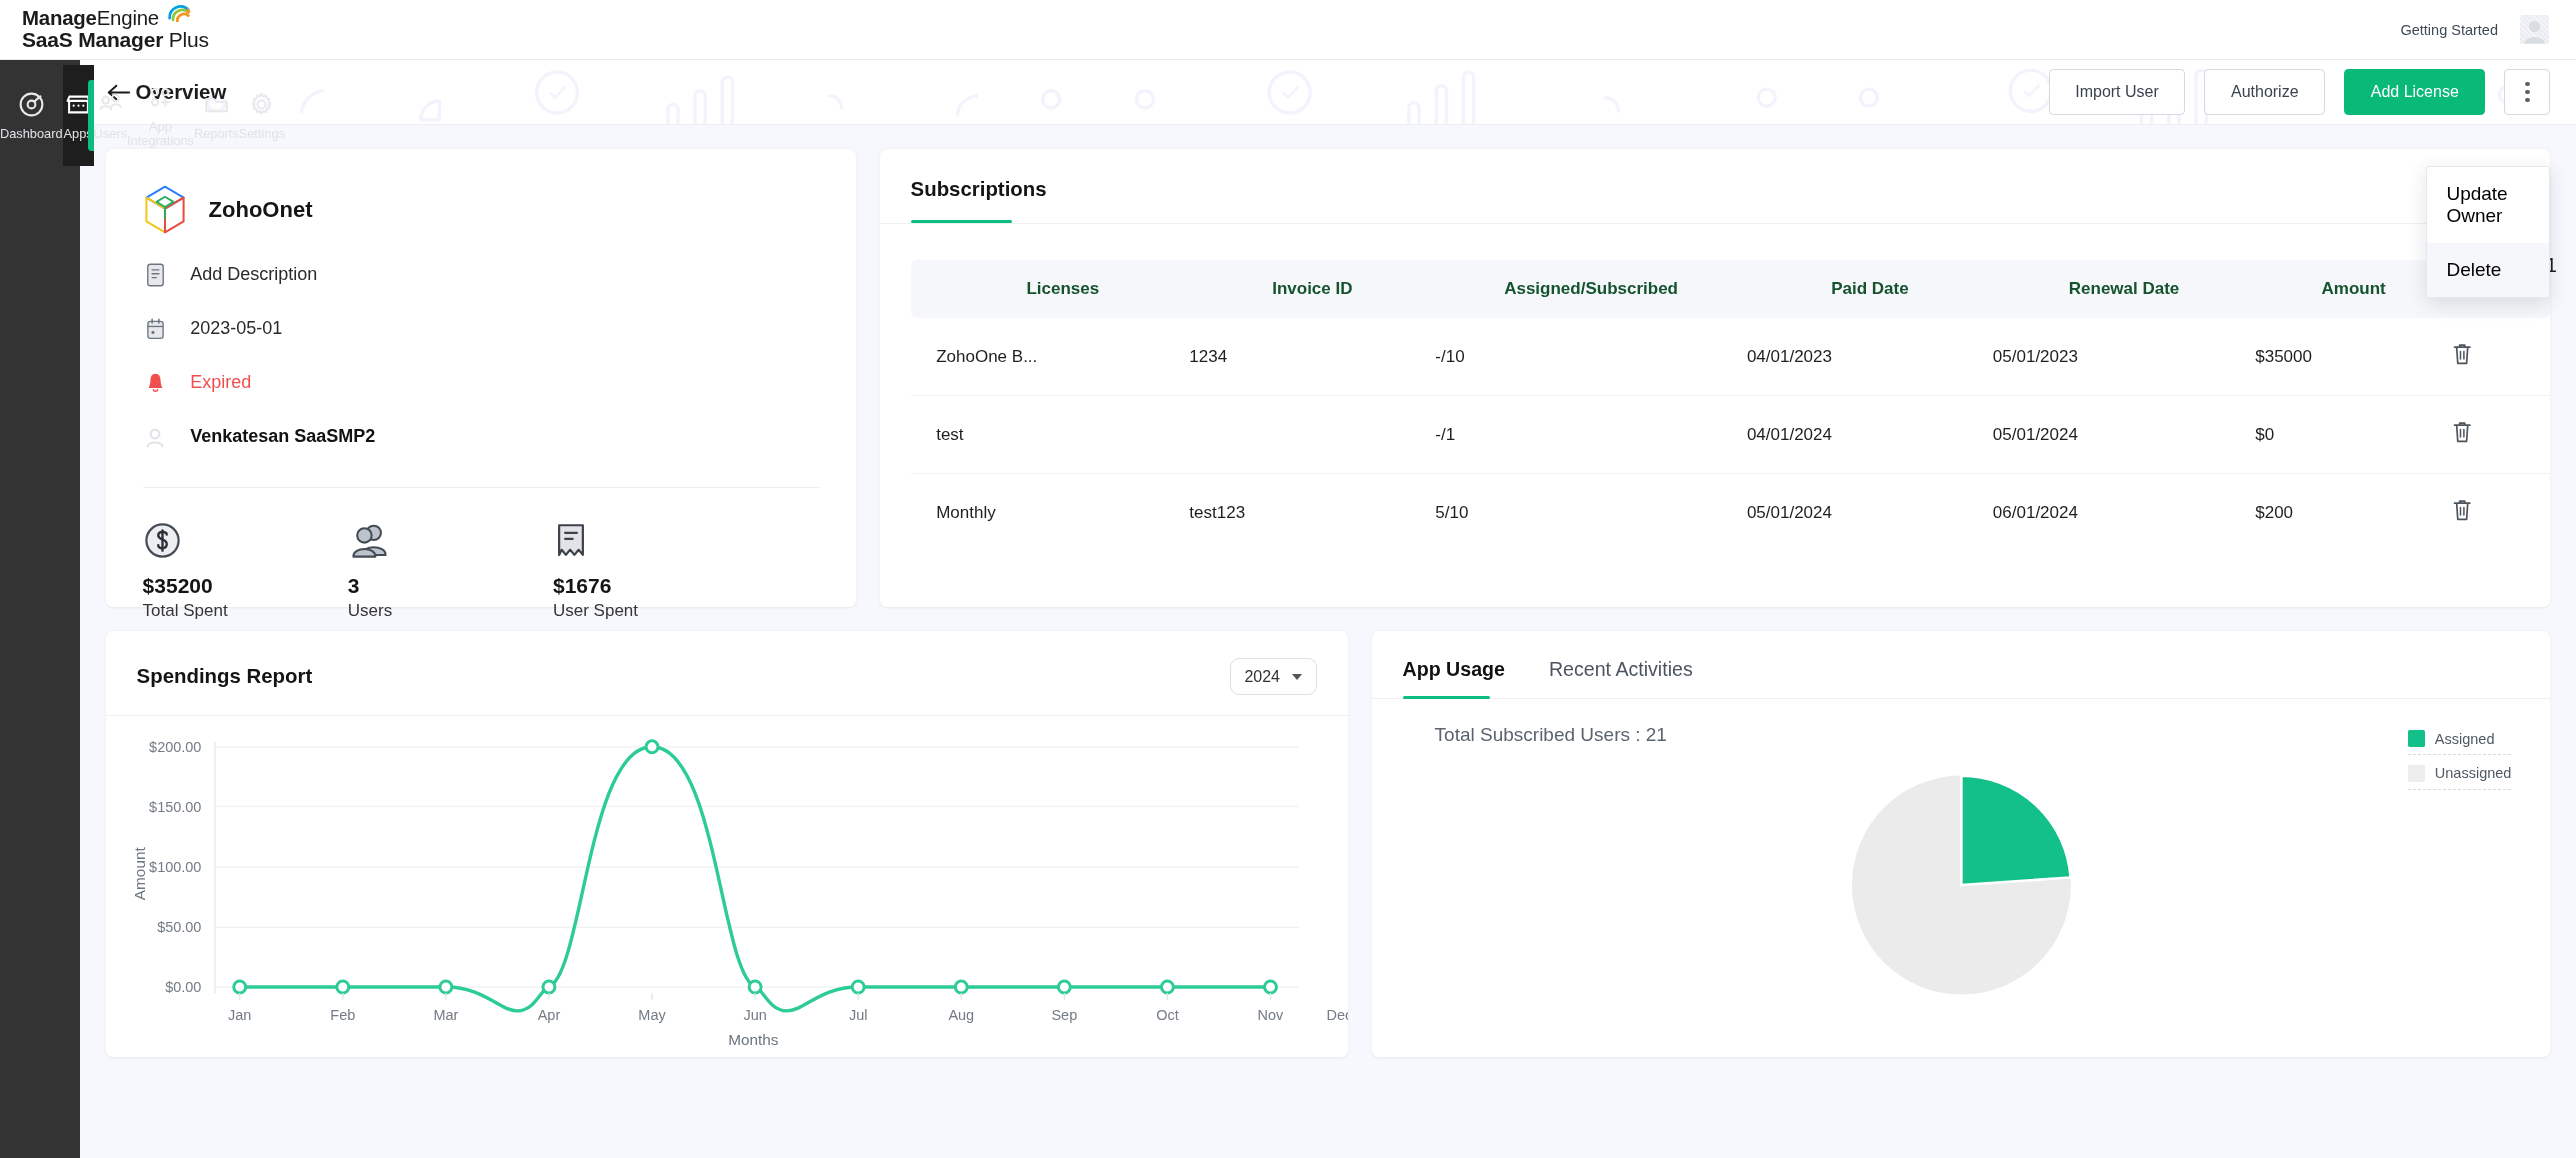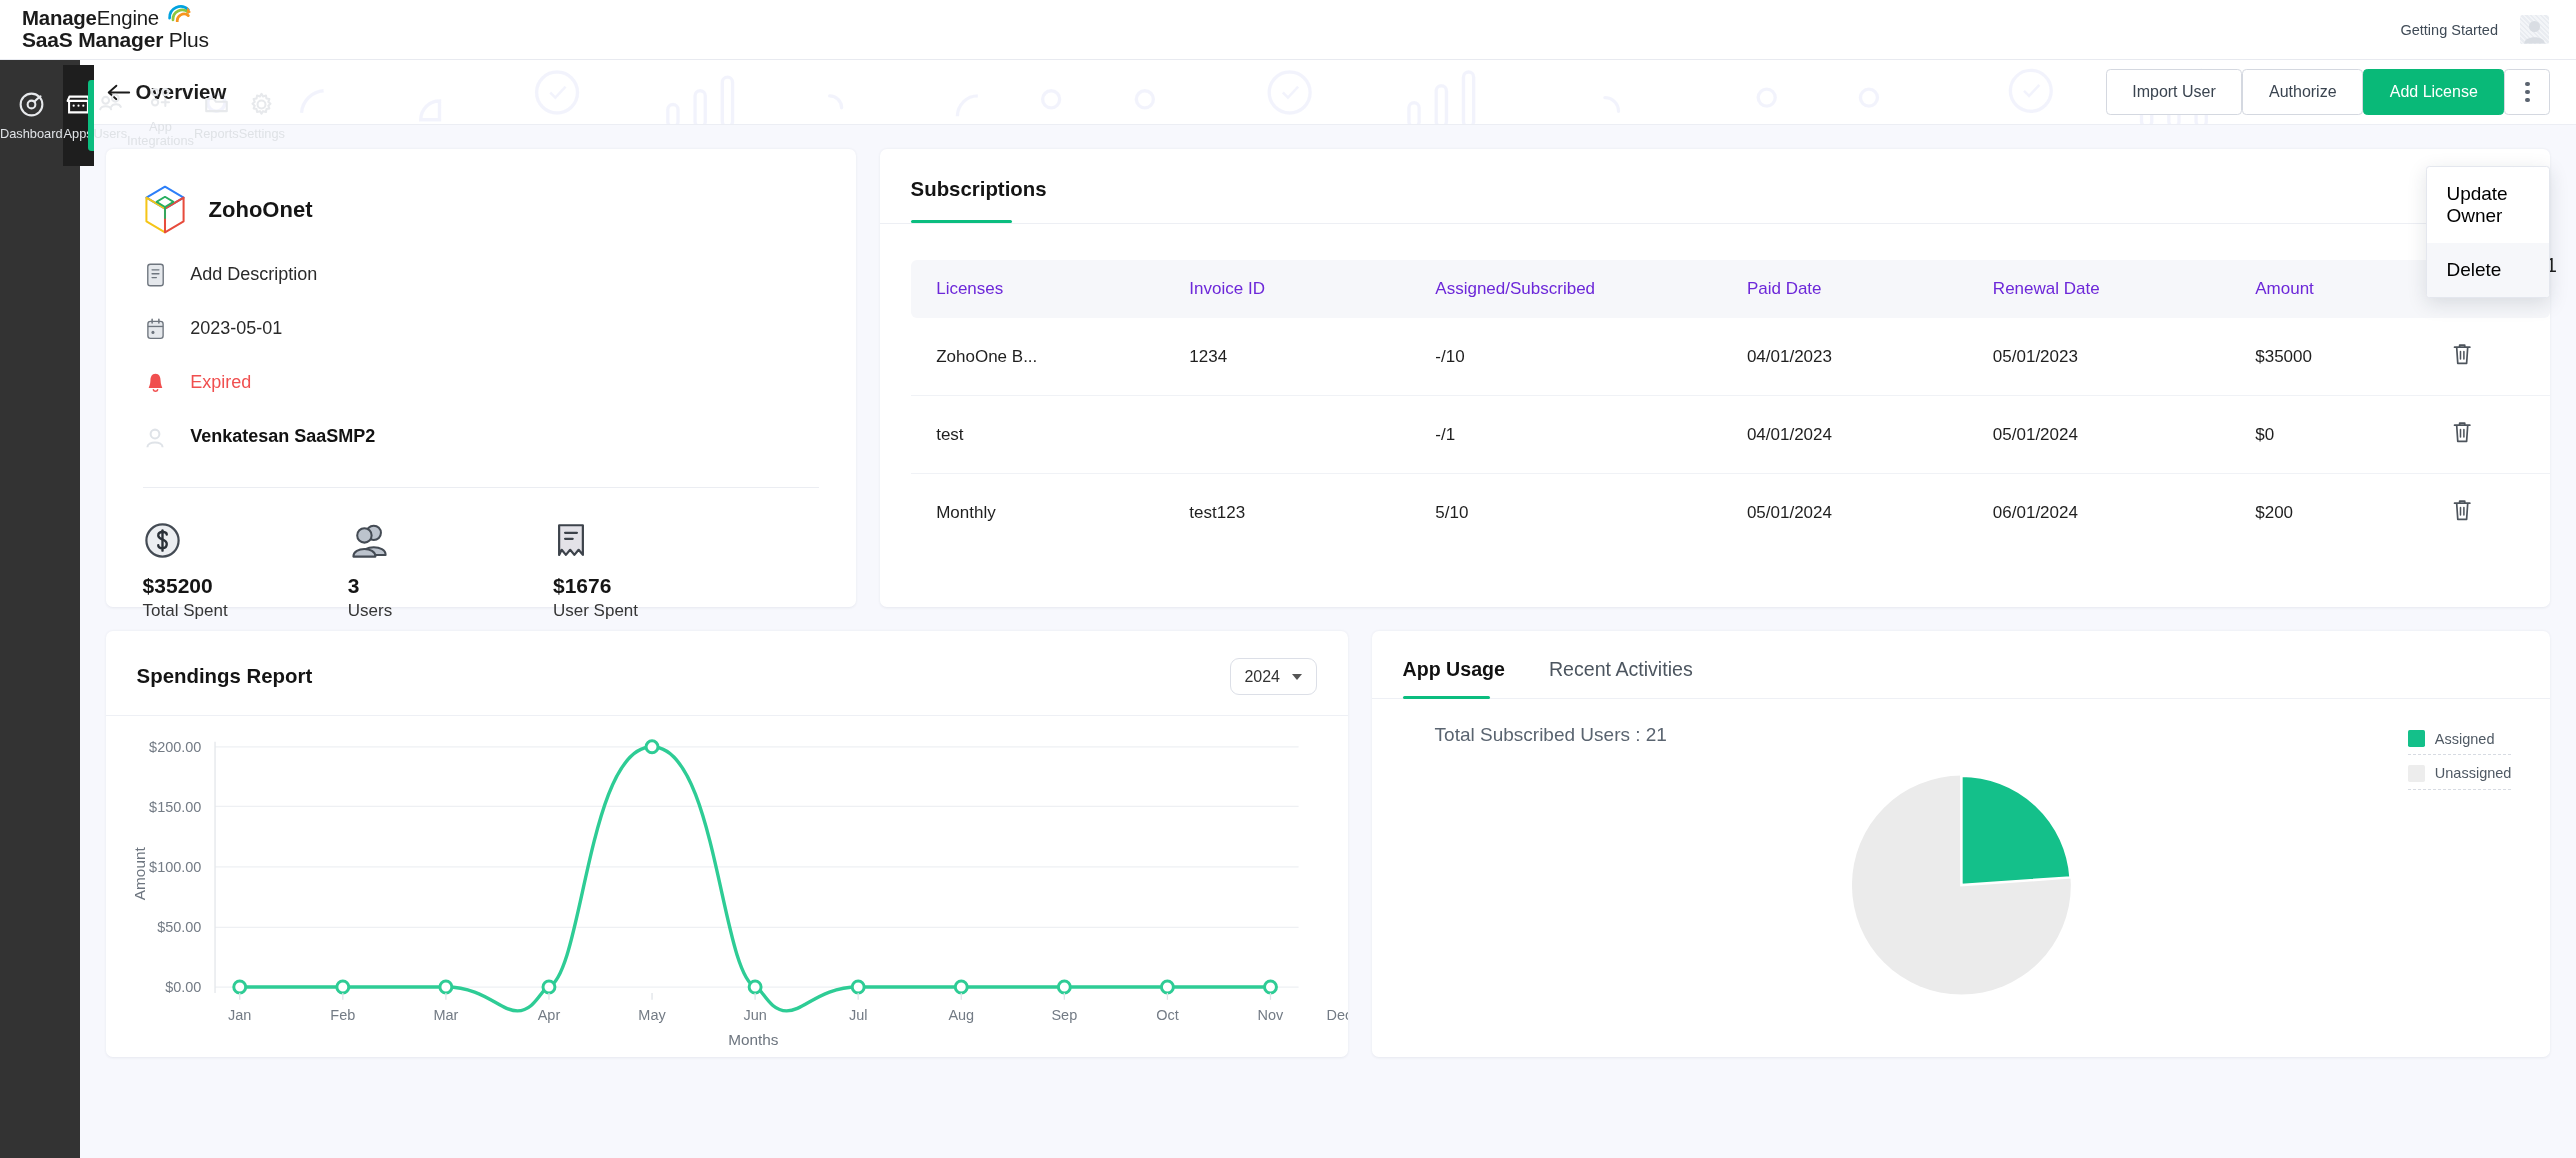--- a/index.html
+++ b/index.html
@@ -63,21 +63,21 @@
   
   .page-head {
     position: relative; height: 65px; width: 100%;
     background: #ffffff; overflow: hidden;
     display: flex; align-items: center; border-bottom: 0.9px solid #eceef4;
   }
   .wm { position: absolute; inset: 0; opacity: .55; pointer-events: none; }
   .page-head-inner { position: relative; display: flex; align-items: center; gap: 3px; padding-left: 27px; z-index: 2; }
   .back-arrow { width: 25.6px; height: 19px; cursor: pointer; }
   .page-title { font-size: 20.4px; font-weight: 700; color: #1c1c1c; }
-  .head-actions { position: absolute; right: 25.6px; top: 50%; transform: translateY(-50%); display: flex; align-items: center; z-index: 3; }
+  .head-actions { position: absolute; right: 25.6px; top: 50%; transform: translateY(-50%); display: flex; align-items: center; gap: 19px; z-index: 3; }
   .btn {
     height: 46px; padding: 0 25.6px; border-radius: 4.3px; font-size: 16px;
     display: flex; align-items: center; justify-content: center; cursor: pointer;
     border: 0.9px solid #d4d8e0; background: #fff; color: #3a4450; white-space: nowrap;
   }
   .btn.primary { background: #09b978; border-color: #09b978; color: #fff; }
   .btn.kebab { width: 46px; padding: 0; }
   .kebab-dots { display: flex; flex-direction: column; gap: 3.4px; align-items: center; }
   .kebab-dots i { width: 4.3px; height: 4.3px; border-radius: 50%; background: #5b6470; display: block; }
 
@@ -123,21 +123,21 @@
   .stat-val { font-size: 21px; font-weight: 700; color: #151515; margin-top: 8.5px; }
   .stat-lbl { font-size: 17px; color: #363636; }
   .stat-link { font-size: 17px; color: #4a8ff0; cursor: pointer; margin-top: 6.8px; }
 
   
   .subs-title { font-size: 20.4px; font-weight: 700; color: #141414; padding: 0 31px; }
   .subs-underline { width: 101px; height: 3.4px; background: #0bbd7f; margin: 19px 0 0 31px; border-radius: 1.7px; }
   .subs-divider { height: 0.9px; background: #edeff4; margin-top: -0.9px; }
   table.subs { width: calc(100% - 31px); margin: 37px 0 0 31px; border-collapse: collapse; table-layout: fixed; }
   table.subs thead th {
-    background: #f6f7fa; text-align: left; font-size: 17px; font-weight: 400; color: #6d28d9;
+    background: #f6f7fa; text-align: center; font-size: 17px; font-weight: 700; color: #14532d;
     padding: 19px 0 19px 0; height: 56px;
   }
   table.subs thead th:first-child { border-radius: 6px 0 0 6px; padding-left: 25.6px; }
   table.subs thead th:last-child { border-radius: 0 6px 6px 0; }
   table.subs tbody td {
     font-size: 17px; color: #1f1f1f; padding: 24px 0; border-bottom: 0.9px solid #f0f2f6; height: 58px;
   }
   table.subs tbody td:first-child { padding-left: 25.6px; }
   table.subs tbody tr:last-child td { border-bottom: none; }
   .trash { cursor: pointer; display: inline-block; }

